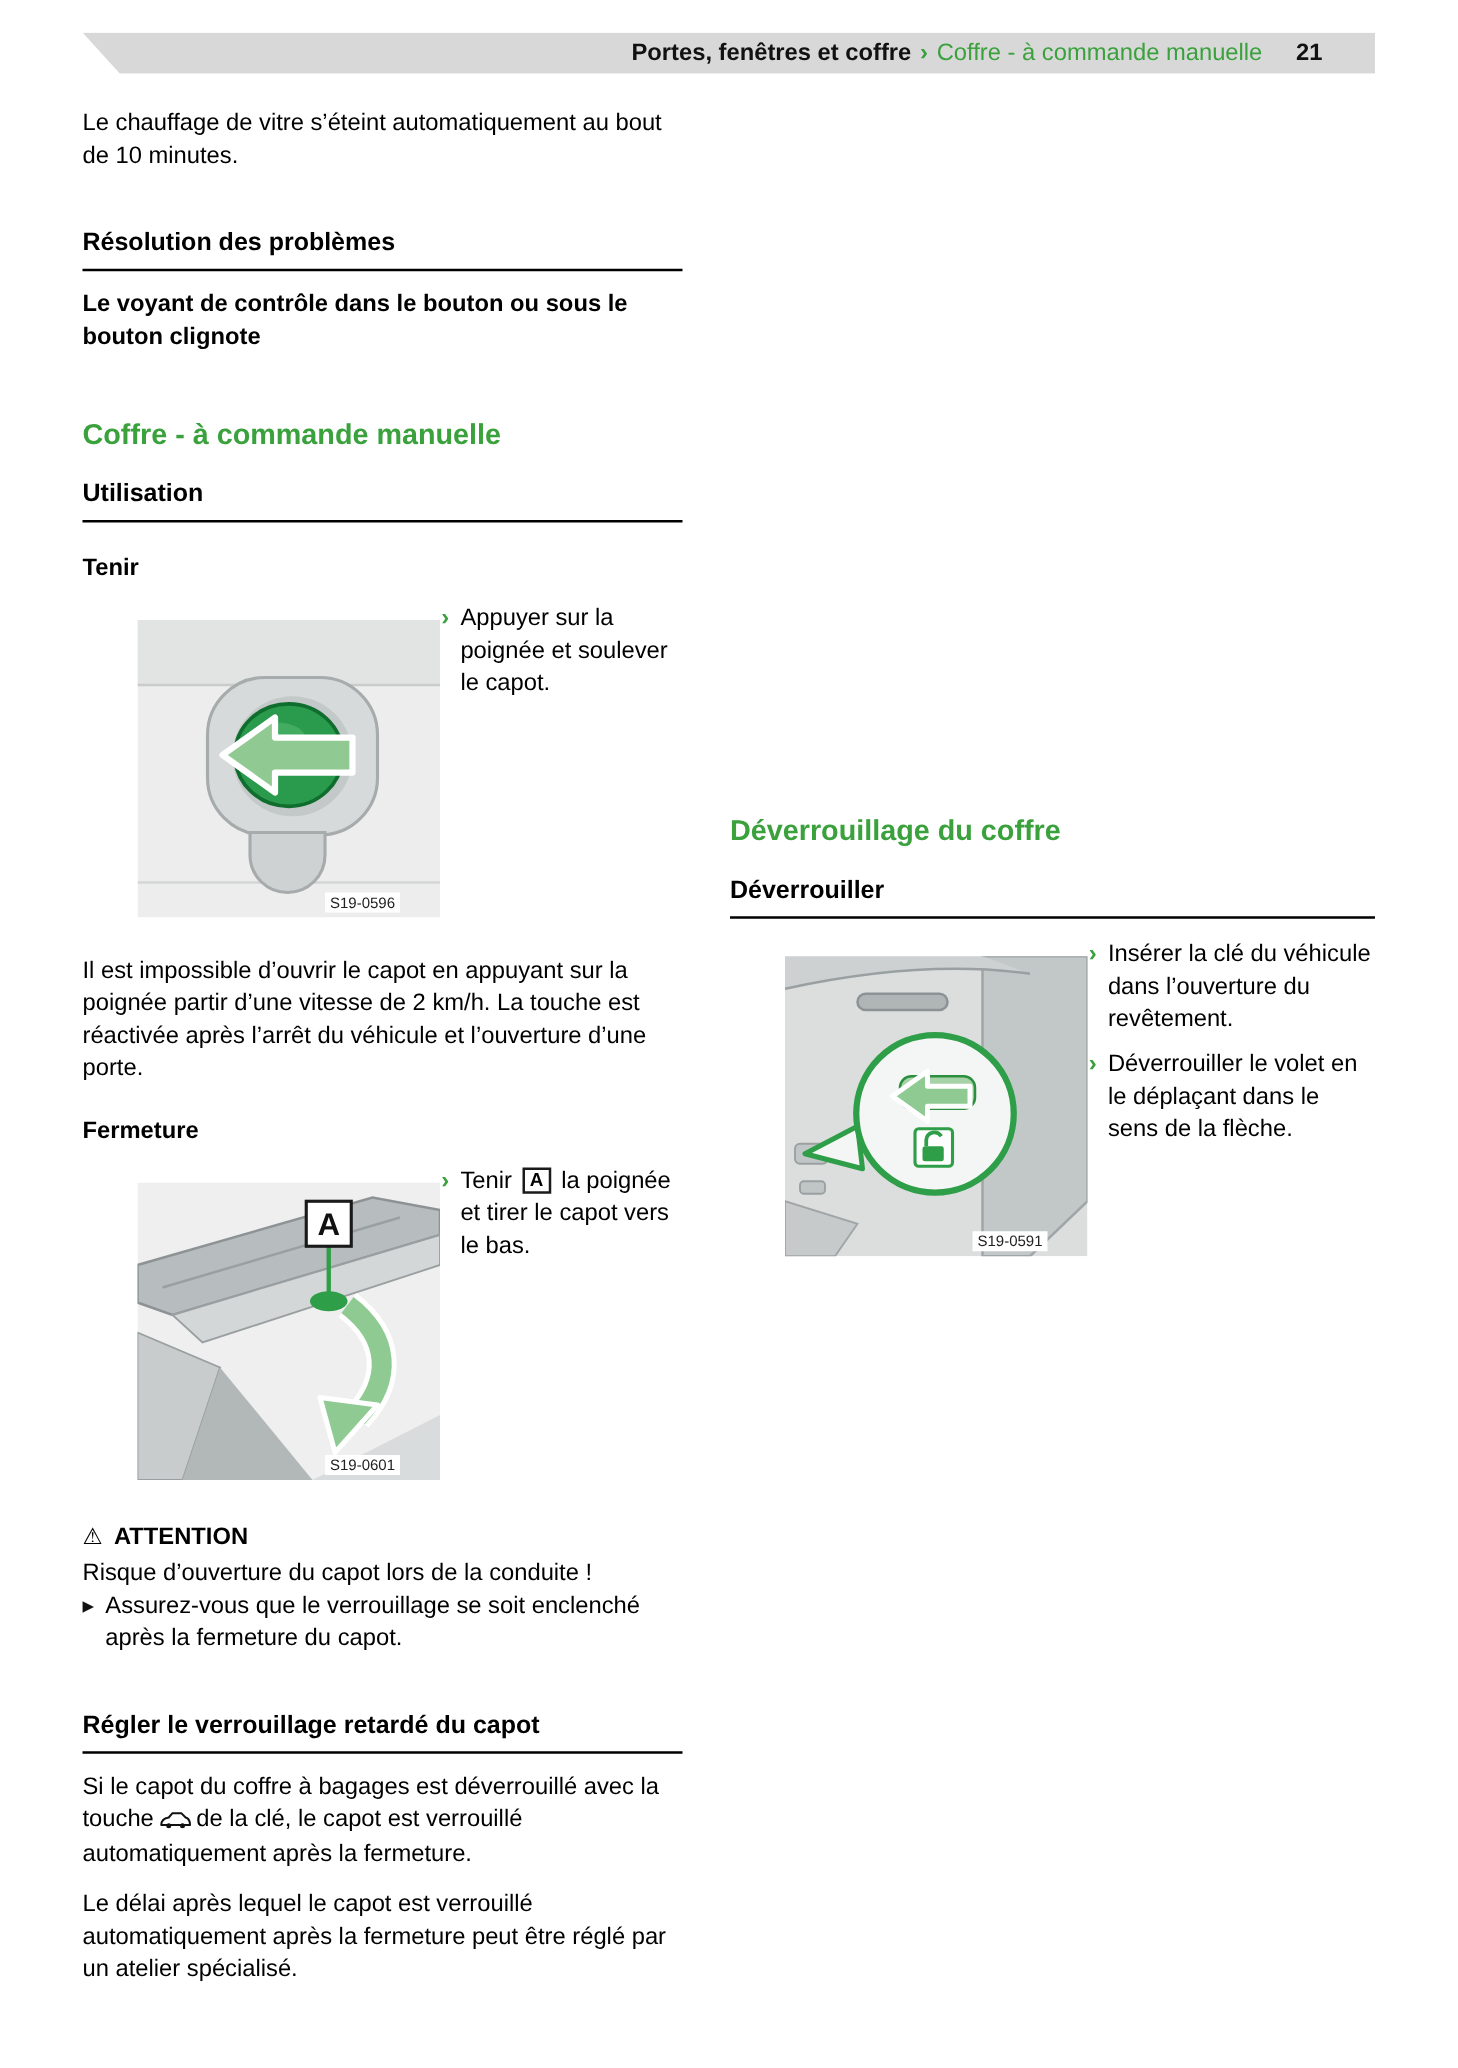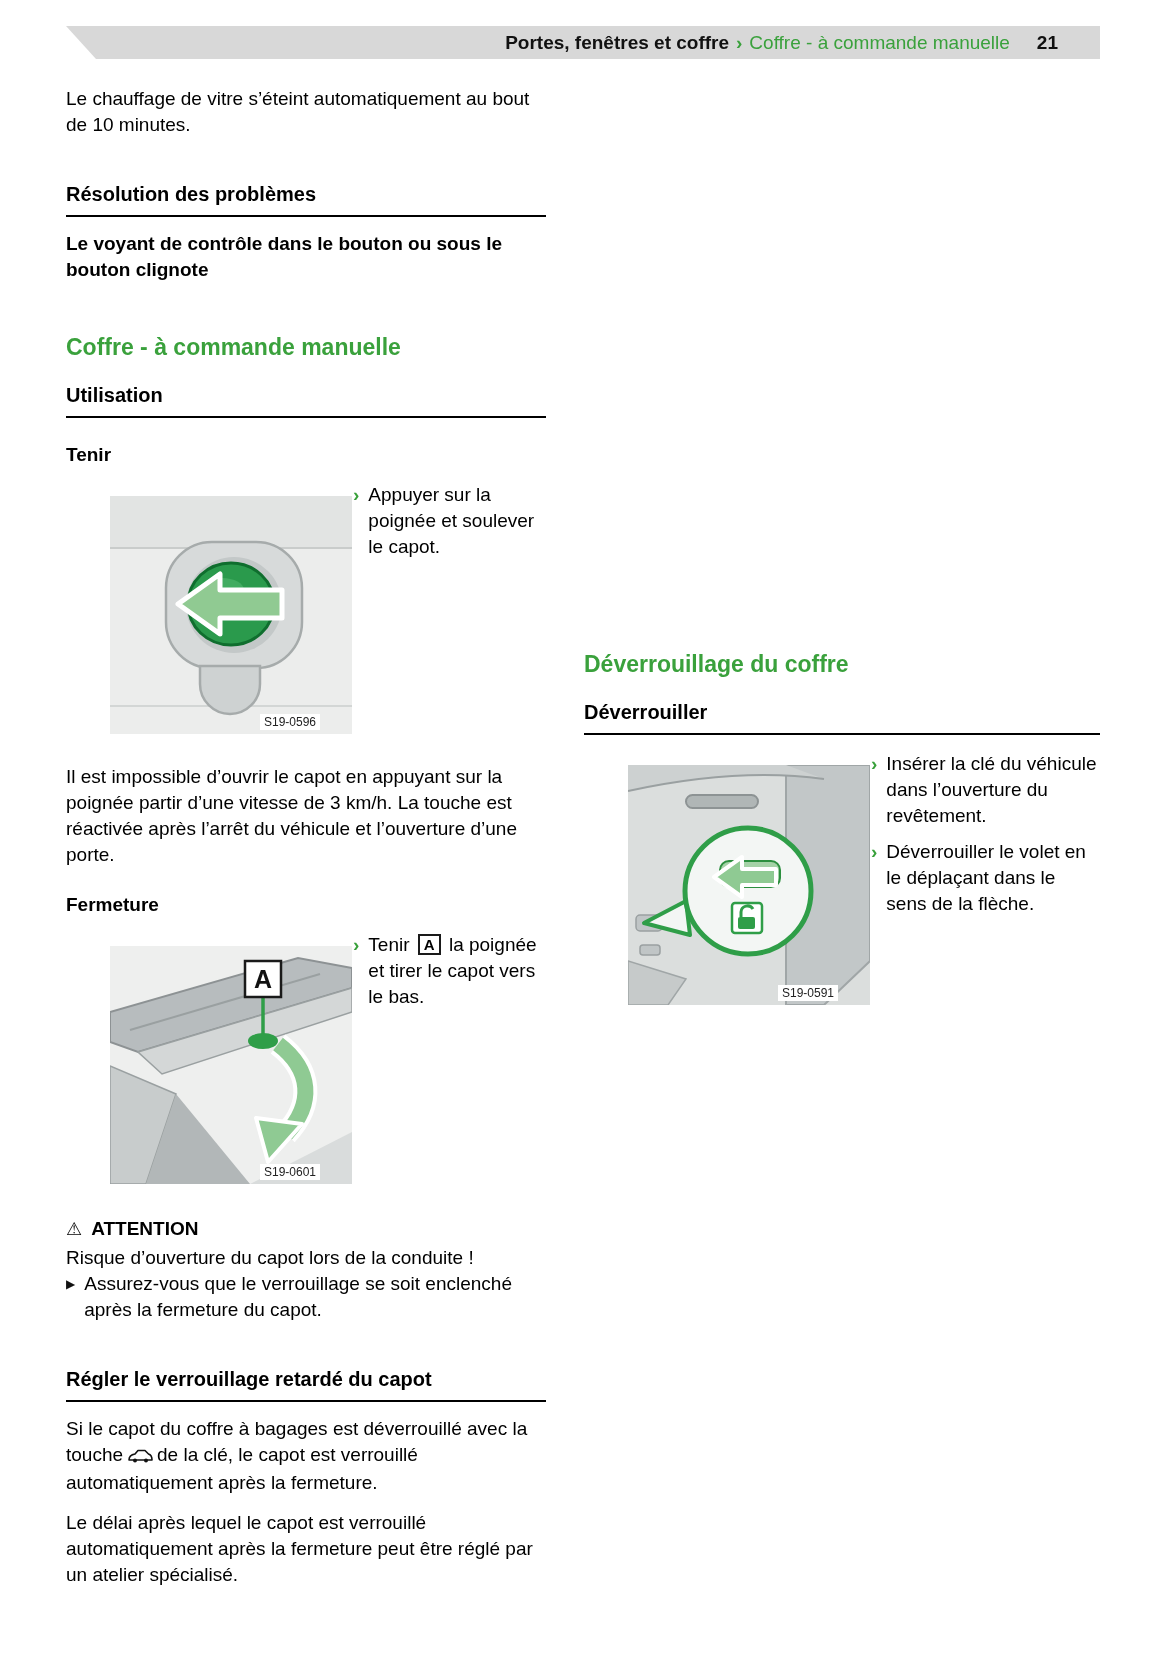--- a/index.html
+++ b/index.html
@@ -138,21 +138,21 @@
           <figcaption class="figlabel">S19-0596</figcaption>
         </figure>
         <div class="bullets">
           <div class="bullet">
             <span class="marker">›</span>
             <span>Appuyer sur la poignée et soulever le capot.</span>
           </div>
         </div>
       </div>
 
-      <p>Il est impossible d’ouvrir le capot en appuyant sur la poignée partir d’une vitesse de 3 km/h. La touche est réactivée après l’arrêt du véhicule et l’ouverture d’une porte.</p>
+      <p>Il est impossible d’ouvrir le capot en appuyant sur la poignée partir d’une vitesse de 2 km/h. La touche est réactivée après l’arrêt du véhicule et l’ouverture d’une porte.</p>
 
       <h4 class="label">Fermeture</h4>
 
       <div class="figrow">
         <figure class="fig">
           <svg class="figsvg" width="242" height="238" viewBox="0 0 242 238" aria-hidden="true">
             <rect width="242" height="238" fill="#eeefee"></rect>
             <polygon points="0,66 188,12 242,22 242,42 28,106 0,96" fill="#b7bcbe" stroke="#8d9294" stroke-width="2"></polygon>
             <polygon points="28,106 242,42 242,66 52,128" fill="#d4d7d7" stroke="#9aa0a1" stroke-width="1.5"></polygon>
             <polygon points="0,120 66,148 36,238 0,238" fill="#c8cccc" stroke="#9aa0a1" stroke-width="1.5"></polygon>

